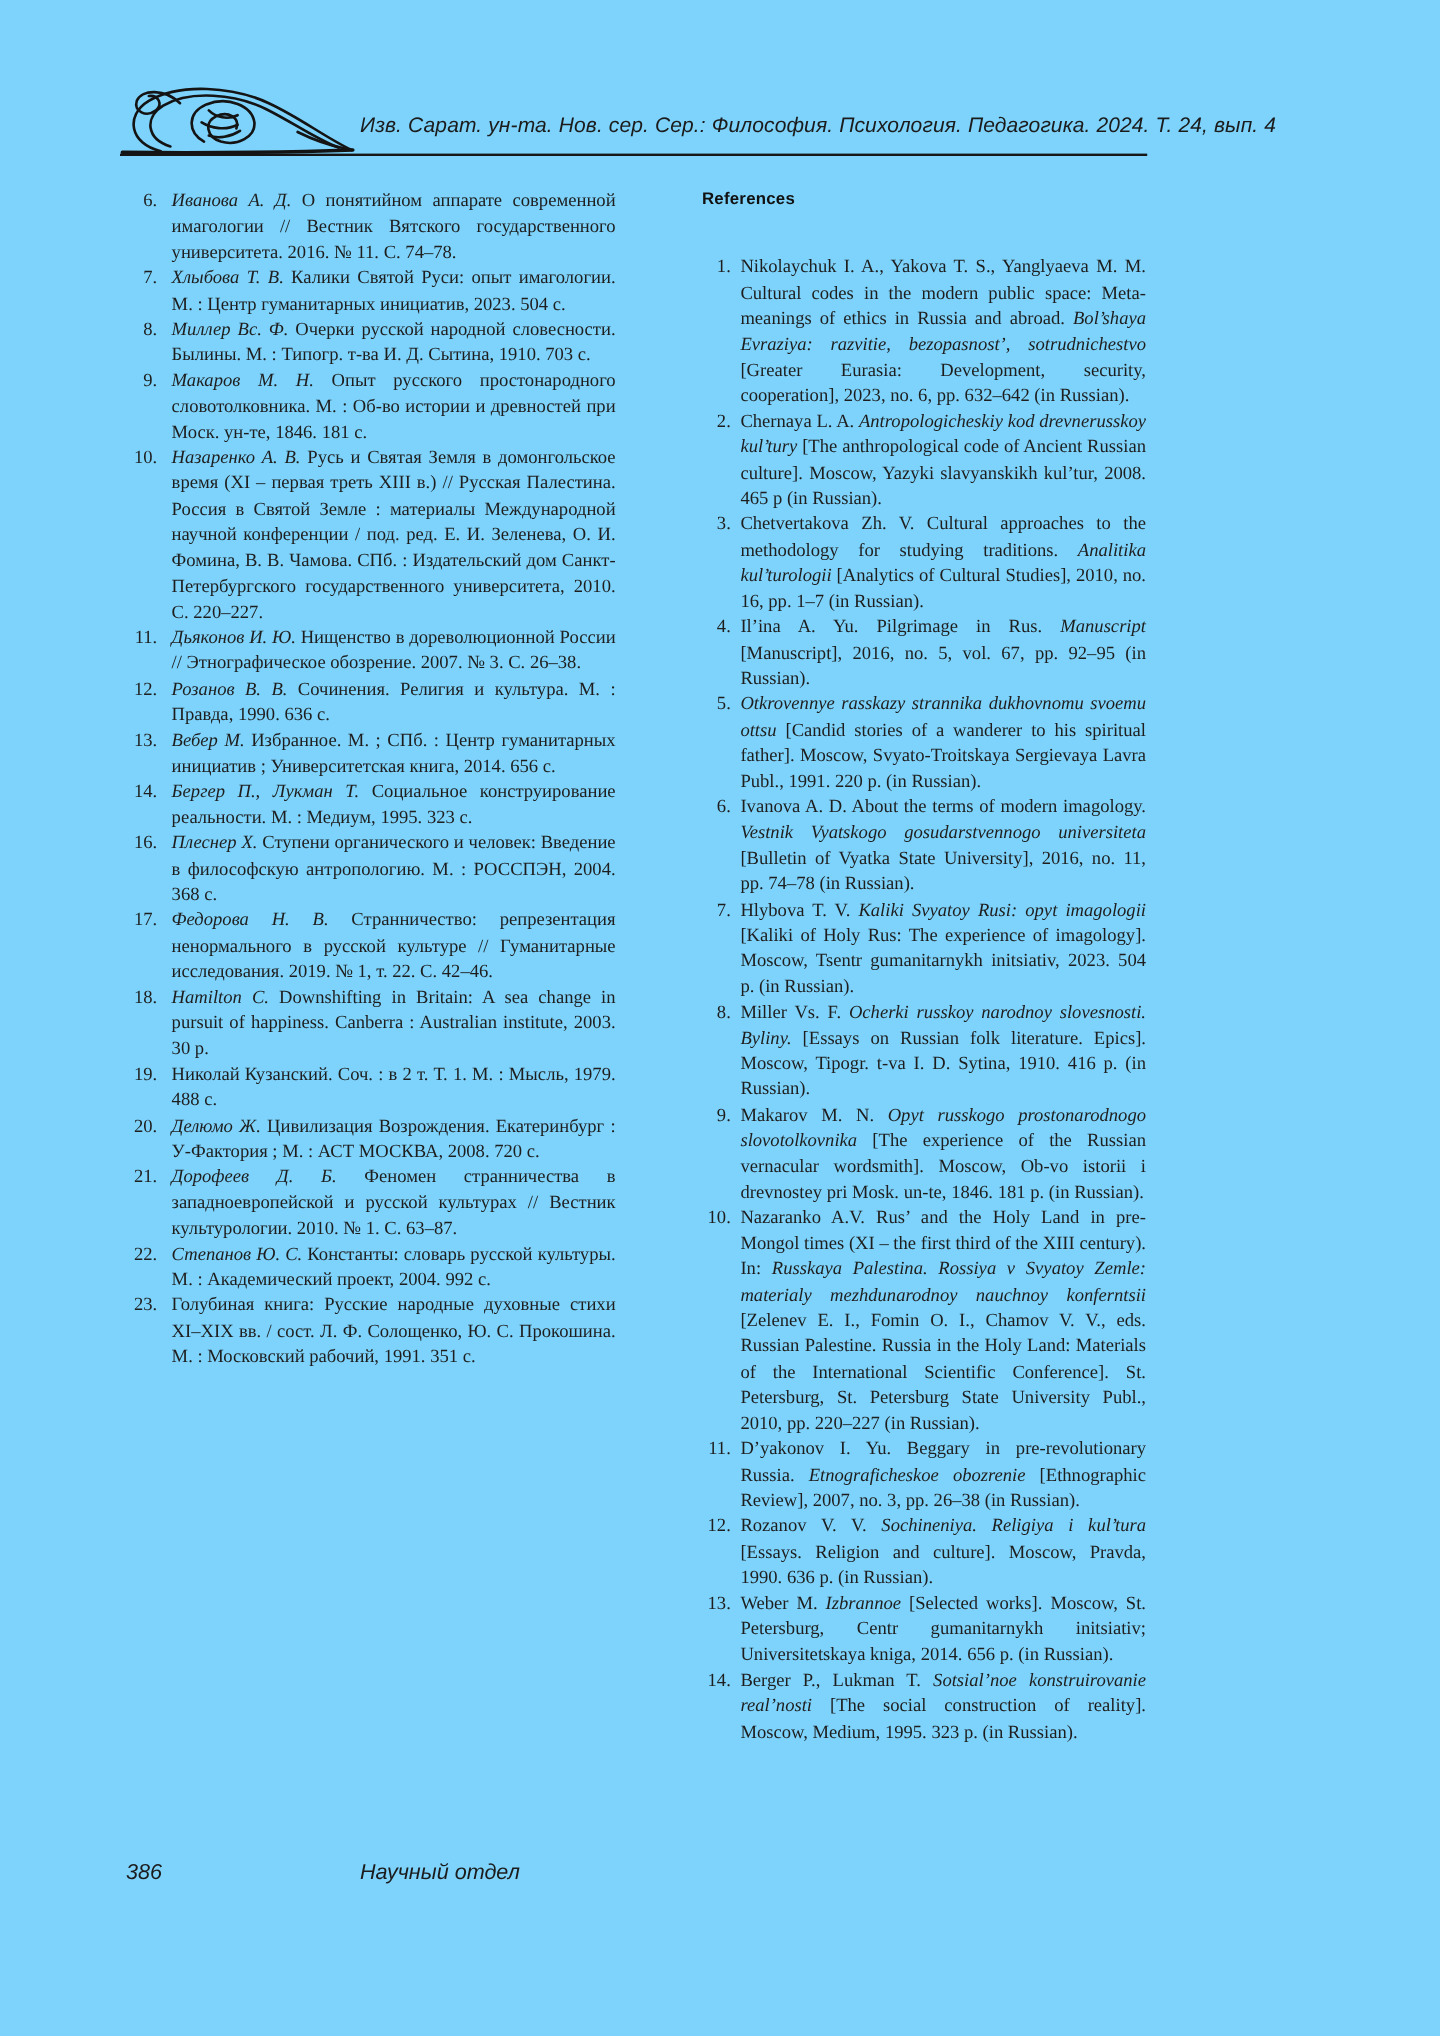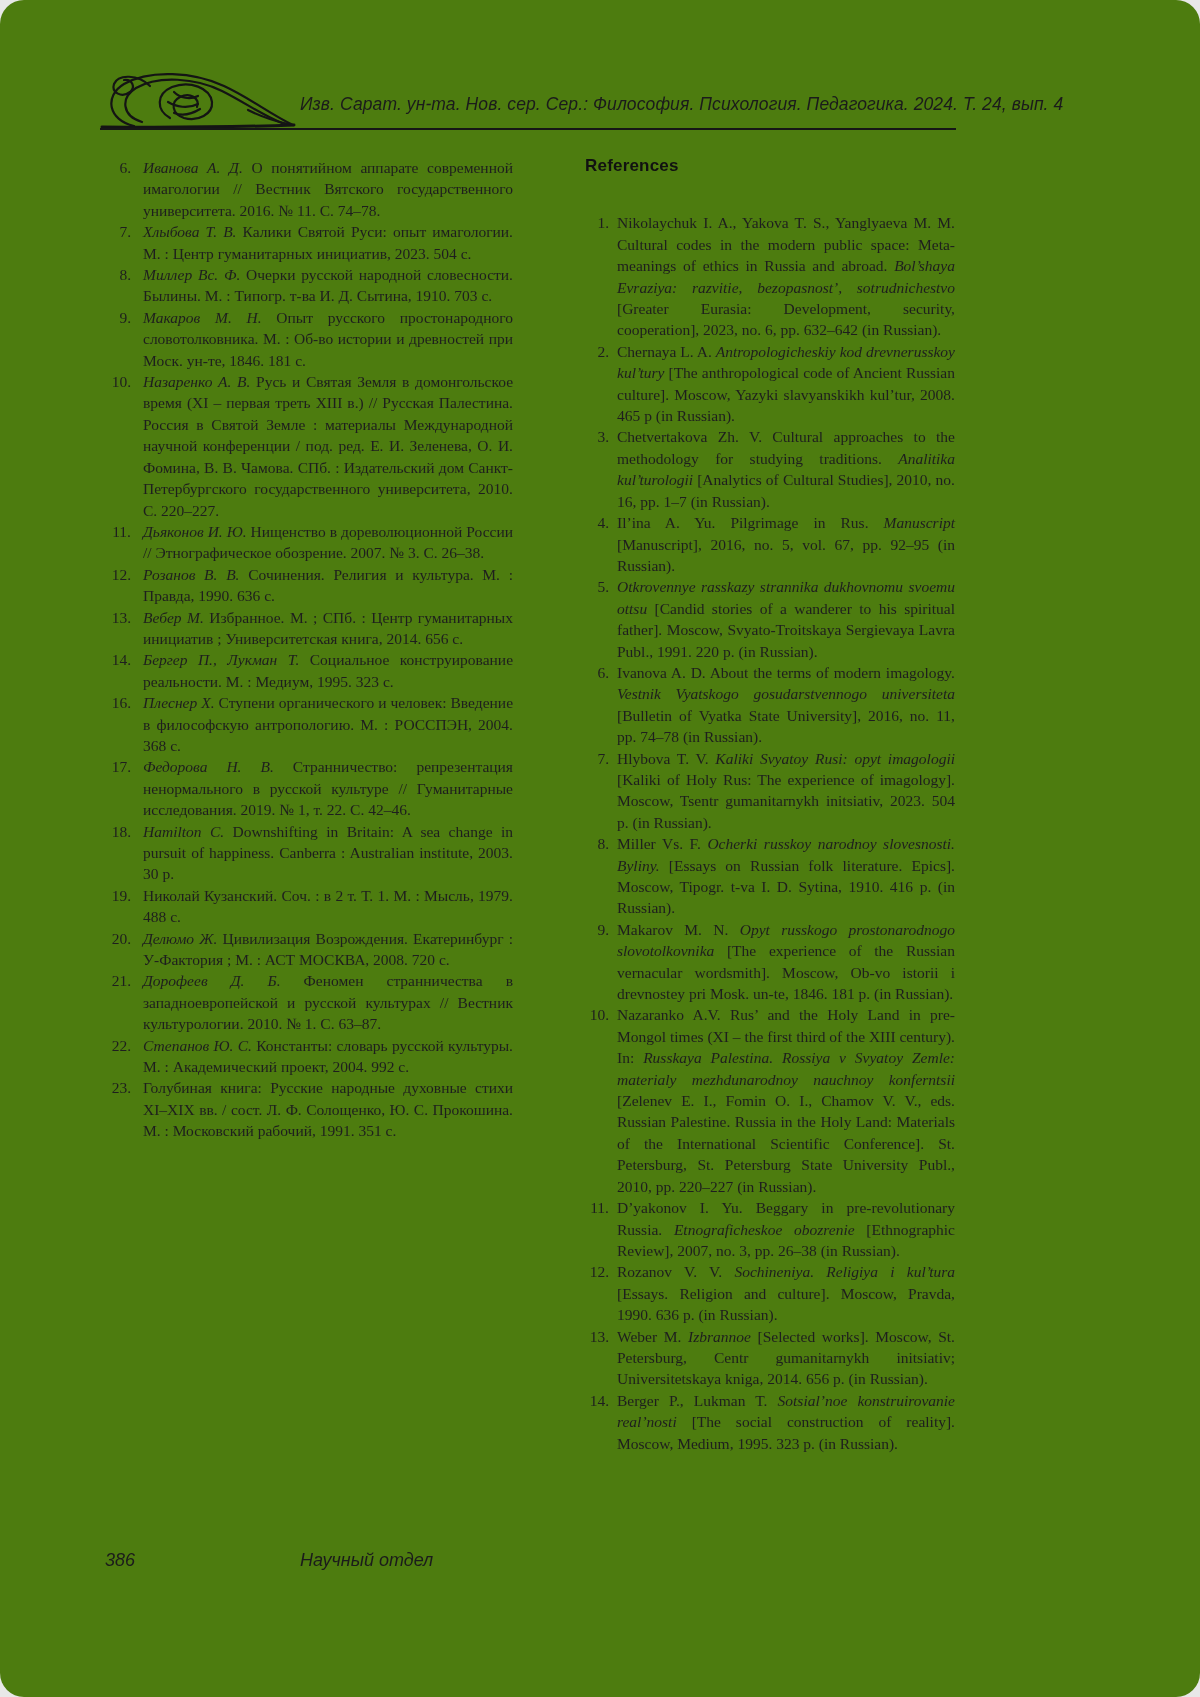--- a/index.html
+++ b/index.html
@@ -1,24 +1,23 @@
 <!DOCTYPE html>
 <html><head>
 <meta charset="utf-8">
 <style>
   html, body { margin: 0; padding: 0; background: #e8e8e8; }
   .page {
     position: relative;
     width: 1200px;
     height: 1697px;
-    background: #4d7c0f;
+    background: #7dd3fc;
     overflow: hidden;
     font-family: "Liberation Serif", "DejaVu Serif", serif;
     color: #1e1e1e;
-    border-radius: 24px;
   }
 
   
   .ornament {
     position: absolute;
     left: 98px;
     top: 70px;
     width: 200px;
     height: 62px;
   }
@@ -52,21 +51,21 @@
     text-align: justify;
     hyphens: auto;
     -webkit-hyphens: auto;
   }
   .col-left  { left: 105px; top: 157px; width: 408px; }
   .col-right { left: 585px; top: 155px; width: 370px; }
 
   .refs-heading {
     font-family: "Liberation Sans", sans-serif;
     font-weight: bold;
-    font-size: 17px;
+    font-size: 14px;
     letter-spacing: 0.2px;
     color: #111;
     margin: 0 0 36px 0;
     text-align: left;
   }
 
   ol.ref-list { list-style: none; margin: 0; padding: 0; }
   ol.ref-list li {
     position: relative;
     margin: 0;

